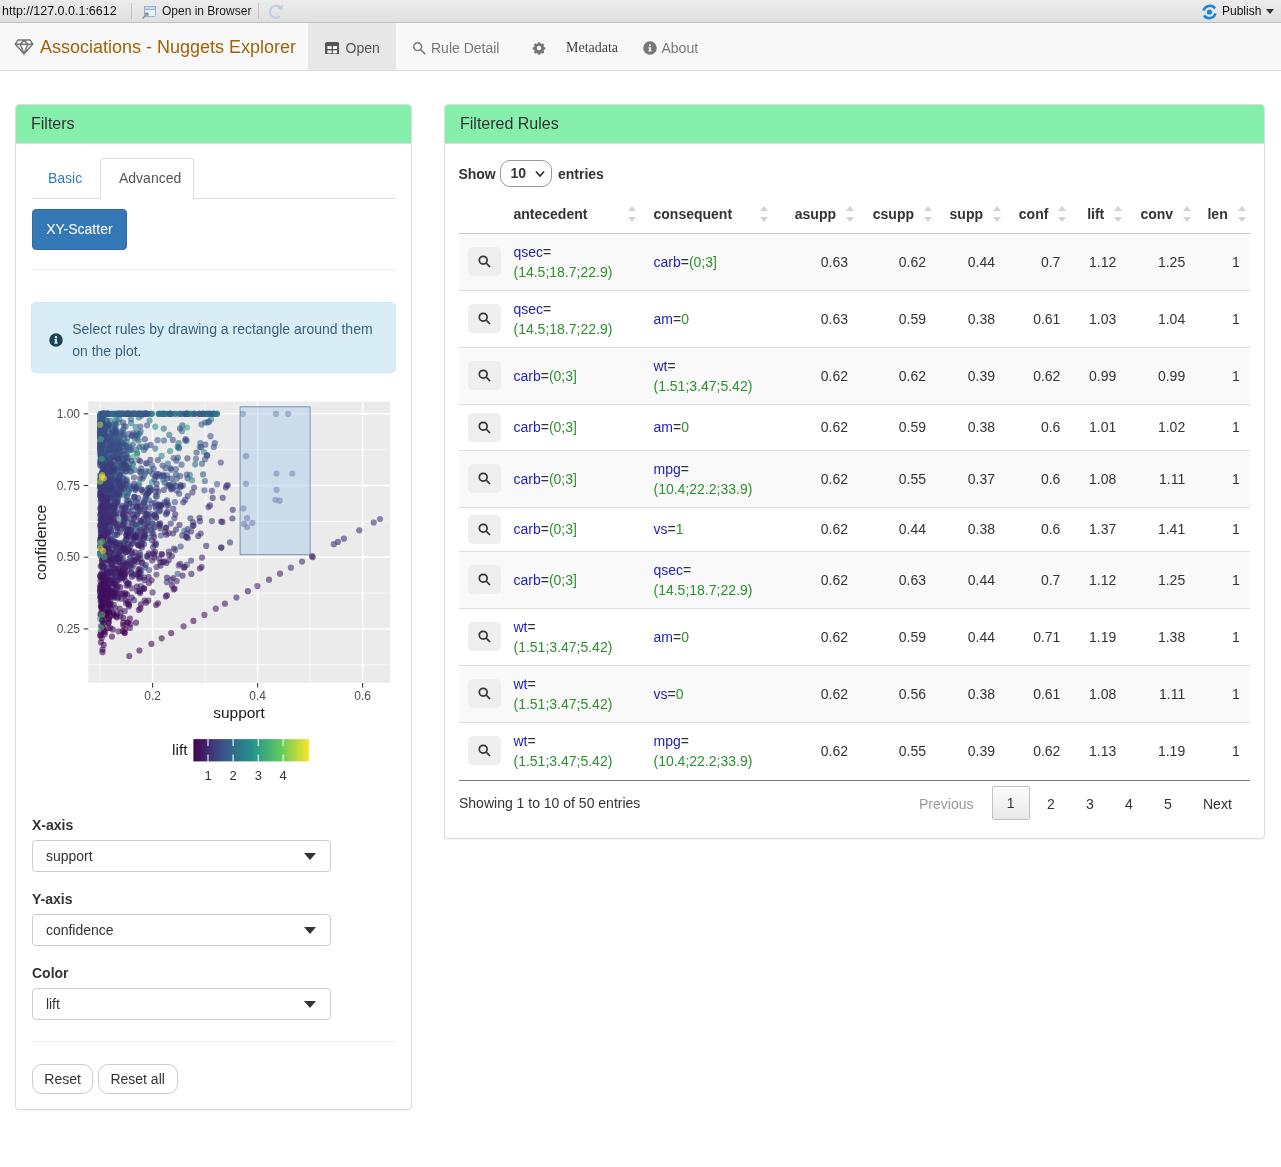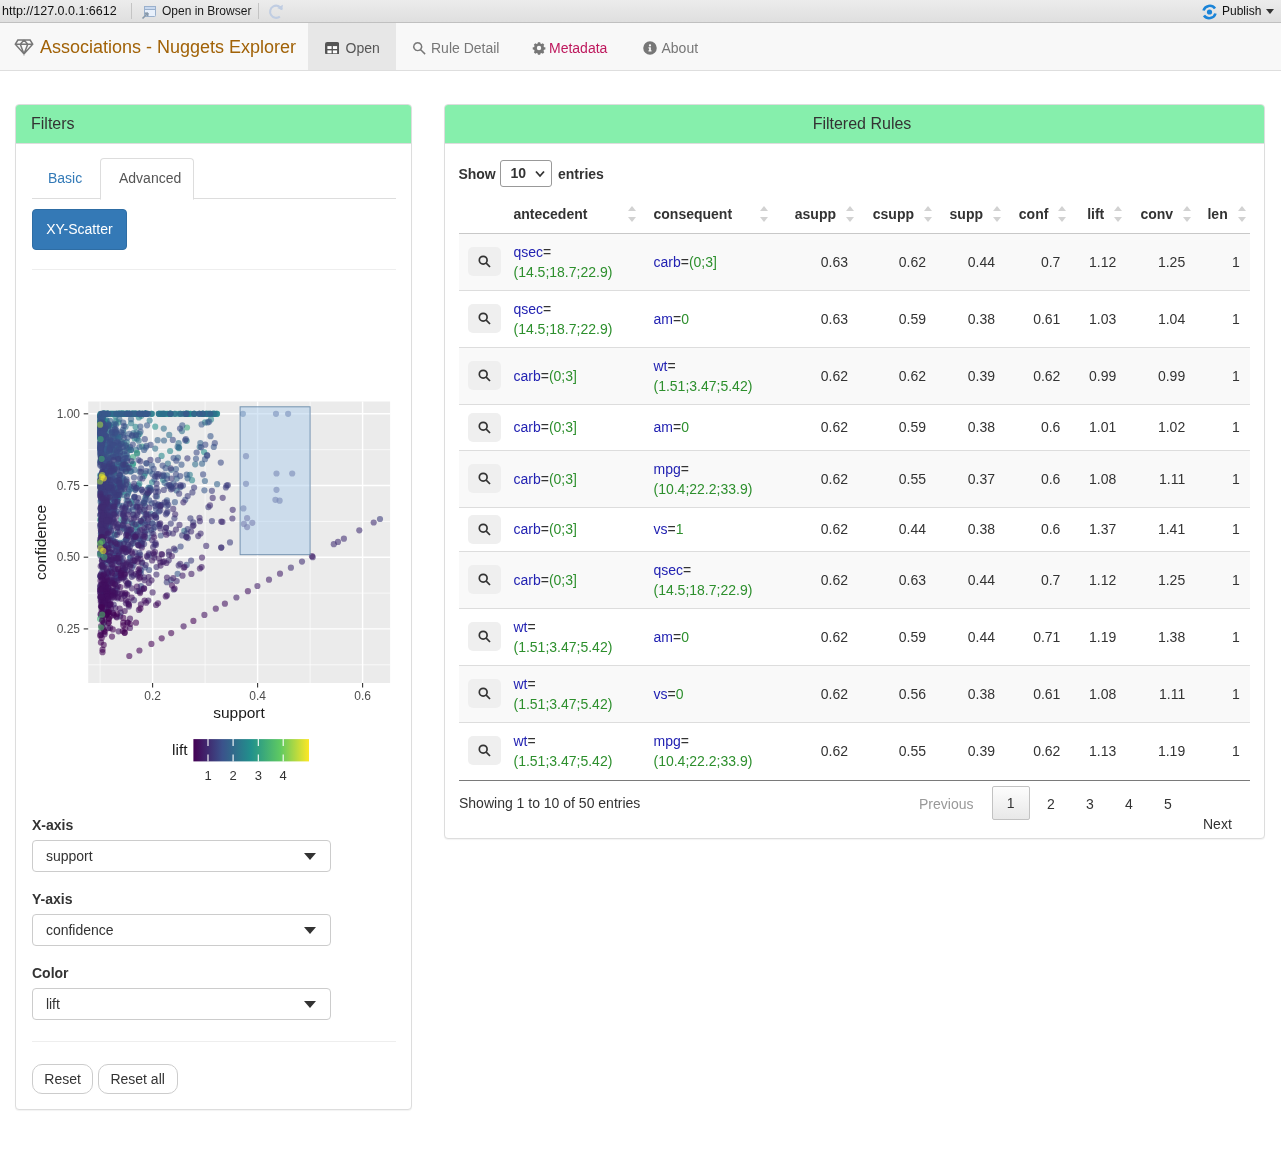--- a/index.html
+++ b/index.html
@@ -84,21 +84,21 @@
   <div class="ntext" style="left:345.5px; color:#555;">Open</div>
 
   <svg class="abs" style="left:412px; top:40.5px;" width="14" height="14" viewBox="0 0 512 512">
       <path fill="none" stroke="#777" stroke-width="52" d="M208 64 a144 144 0 1 0 0.01 0 Z M310 310 L480 480"></path>
     </svg>
   <div class="ntext" style="left:431px; color:#777;">Rule Detail</div>
 
   <svg class="abs" style="left:532px; top:40.5px;" width="14" height="14" viewBox="0 0 512 512">
       <path fill="#777" d="M487 315c5-27 5-55 0-82l-48-9a196 196 0 0 0-18-43l28-40a256 256 0 0 0-58-58l-40 28a196 196 0 0 0-43-18l-9-48a256 256 0 0 0-82 0l-9 48a196 196 0 0 0-43 18l-40-28a256 256 0 0 0-58 58l28 40a196 196 0 0 0-18 43l-48 9a256 256 0 0 0 0 82l48 9a196 196 0 0 0 18 43l-28 40a256 256 0 0 0 58 58l40-28a196 196 0 0 0 43 18l9 48a256 256 0 0 0 82 0l9-48a196 196 0 0 0 43-18l40 28a256 256 0 0 0 58-58l-28-40a196 196 0 0 0 18-43zM256 336a80 80 0 1 1 0-160 80 80 0 0 1 0 160z"></path>
     </svg>
-  <div class="ntext" style="left:549px; color:#be185d;">Metadata</div>
+  <div class="ntext" style="left:566px; color:#404040;font-family:Liberation Serif, serif;">Metadata</div>
 
   <svg class="abs" style="left:643px; top:40.5px;" width="14" height="14" viewBox="0 0 512 512">
       <path fill="#777" d="M256 8a248 248 0 1 0 0 496 248 248 0 0 0 0-496zm0 110a42 42 0 1 1 0 84 42 42 0 0 1 0-84zm56 254c0 7-5 12-12 12h-88c-7 0-12-5-12-12v-24c0-7 5-12 12-12h12v-64h-12c-7 0-12-5-12-12v-24c0-7 5-12 12-12h64c7 0 12 5 12 12v100h12c7 0 12 5 12 12v24z"></path>
     </svg>
   <div class="ntext" style="left:661.5px; color:#777;">About</div>
 
   <div class="panel" style="left:15px; top:104px; width:395px; height:1004px;">
     <div class="phead">Filters</div>
   </div>
 
@@ -106,20 +106,26 @@
   <div class="abs" style="left:48px; top:170px; font-size:14px; color:#337ab7;">Basic</div>
   <div class="abs" style="left:99.5px; top:157.5px; width:92px; height:40px; background:#fff; border:1px solid #ddd; border-bottom:1px solid #fff; border-radius:4px 4px 0 0;"></div>
   <div class="abs" style="left:119px; top:170px; font-size:14px; color:#555;">Advanced</div>
 
   <div class="abs" style="left:31.9px; top:209px; width:95px; height:41px; background:#3479b6; border:1px solid #2e6da4; border-radius:4px; box-sizing:border-box;">
     <div style="text-align:center; line-height:39px; color:#fff; font-size:14px;">XY-Scatter</div>
   </div>
 
   <div class="abs" style="left:32px; top:269px; width:364px; height:1px; background:#eee;"></div>
 
+  <div class="alert" style="left:31.2px; top:301.9px; width:362.7px; height:69.2px;">
+    <svg class="abs" style="left:16.5px; top:30px;" width="14" height="14" viewBox="0 0 512 512">
+        <path fill="#1d4456" d="M256 8a248 248 0 1 0 0 496 248 248 0 0 0 0-496zm0 102a46 46 0 1 1 0 92 46 46 0 0 1 0-92zm61 266c0 8-6 14-14 14h-94c-8 0-14-6-14-14v-20c0-8 6-14 14-14h13v-72h-13c-8 0-14-6-14-14v-20c0-8 6-14 14-14h68c8 0 14 6 14 14v106h12c8 0 14 6 14 14v20z"></path>
+      </svg>
+    <div class="abs" style="left:40px; top:16.5px; width:310px; font-size:14px; line-height:21.5px;">Select rules by drawing a rectangle around them on the plot.</div>
+  </div>
 
   <svg class="abs" style="left:31.9px; top:395px;" width="364" height="400" viewBox="0 0 364 400">
 
     <rect x="56.2" y="6.5" width="301.9" height="281.5" fill="#ebebeb"></rect>
     <g stroke="#ffffff" stroke-width="0.7">
 
       <line x1="68.1" y1="6.5" x2="68.1" y2="288"></line>
       <line x1="173.1" y1="6.5" x2="173.1" y2="288"></line>
       <line x1="278.1" y1="6.5" x2="278.1" y2="288"></line>
 
@@ -2556,25 +2562,25 @@
   <div class="blab" style="left:32px; top:817px;">X-axis</div>
   <div class="selbox" style="left:31.9px; top:840px; width:284px;">support<div class="caret-dn" style="right:14px; top:12px;"></div></div>
   <div class="blab" style="left:32px; top:891px;">Y-axis</div>
   <div class="selbox" style="left:31.9px; top:914px; width:284px;">confidence<div class="caret-dn" style="right:14px; top:12px;"></div></div>
   <div class="blab" style="left:32px; top:965px;">Color</div>
   <div class="selbox" style="left:31.9px; top:987.5px; width:284px;">lift<div class="caret-dn" style="right:14px; top:12px;"></div></div>
   <div class="abs" style="left:32px; top:1040.6px; width:364px; height:1px; background:#eee;"></div>
   <div class="btn-def" style="left:31.9px; top:1064px; width:59.5px;">Reset</div>
   <div class="btn-def" style="left:97.5px; top:1064px; width:78.3px;">Reset all</div>
 
-  <div class="panel" style="left:444px; top:104px; width:819px; height:733px;text-align:center;">
+  <div class="panel" style="left:444px; top:104px; width:819px; height:733px;">
     <div class="phead">Filtered Rules</div>
   </div>
   <div class="abs" style="left:458.4px; top:166px; font-size:14px; font-weight:bold; color:#333;">Show</div>
-  <div class="abs" style="left:500.4px; top:159.7px; width:50px; height:25.6px; border:1px solid #999; border-radius:3px; background:#fff;">
+  <div class="abs" style="left:500.4px; top:159.7px; width:50px; height:25.6px; border:1px solid #999; border-radius:10px; background:#fff;">
     <div style="position:absolute; left:9px; top:4px; font-size:14px; font-weight:bold; color:#333;">10</div>
     <svg style="position:absolute; right:6px; top:9px;" width="10" height="8" viewBox="0 0 10 8">
         <path d="M1 1.5 L5 6 L9 1.5" fill="none" stroke="#333" stroke-width="1.8"></path>
       </svg>
   </div>
   <div class="abs" style="left:558px; top:166px; font-size:14px; font-weight:bold; color:#333;">entries</div>
 
   <table id="rtable" class="abs" style="left:459px; top:196px; width:790.7px;">
     <colgroup>
         <col style="width:44.5px">
@@ -2826,15 +2832,15 @@
   <div class="abs" style="left:459px; top:779.5px; width:790.7px; height:1px; background:#7a7a7a;"></div>
   <div class="abs" style="left:459px; top:795px; font-size:14px; color:#333;">Showing 1 to 10 of 50 entries</div>
 
   <div class="abs" style="left:900px; top:796px; width:350px; height:34px;">
     <div class="pgnum" style="left:19px; color:#999;">Previous</div>
     <div class="abs" style="left:91.6px; top:-9.6px; width:36px; height:32px; border:1px solid #c2c2c2; border-radius:2px; background:linear-gradient(#fdfdfd,#e8e8e8); text-align:center; line-height:32px; font-size:14px; color:#333;">1</div>
     <div class="pgnum" style="left:147px;">2</div>
     <div class="pgnum" style="left:186px;">3</div>
     <div class="pgnum" style="left:225px;">4</div>
     <div class="pgnum" style="left:264px;">5</div>
-    <div class="pgnum" style="left:303px;margin-top:20px;">Next</div>
+    <div class="pgnum" style="left:303px;">Next</div>
   </div>
 </div>
 
 </body></html>

